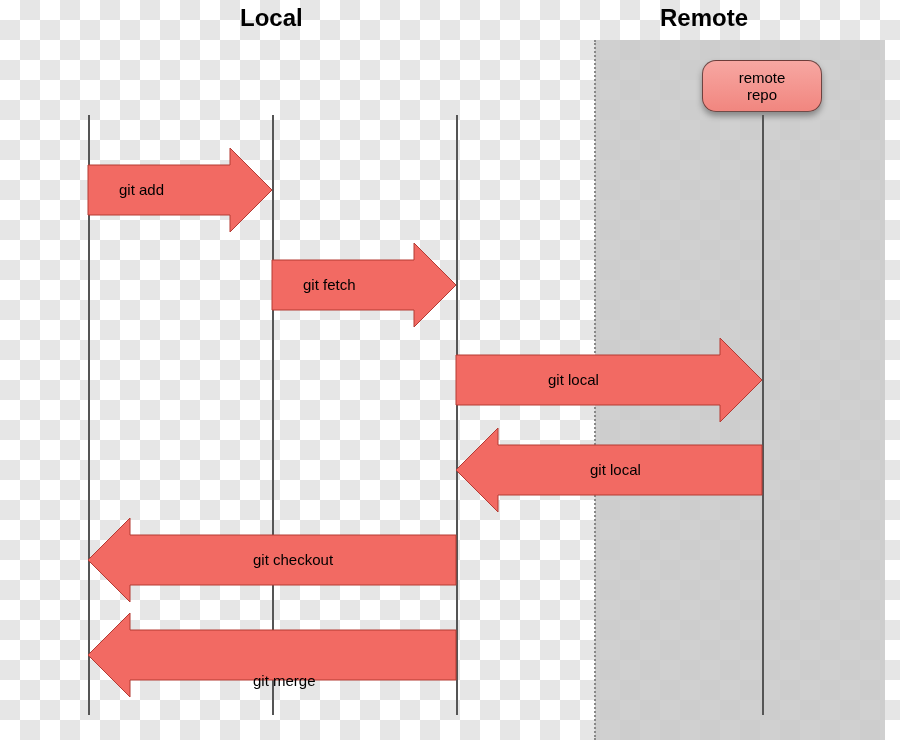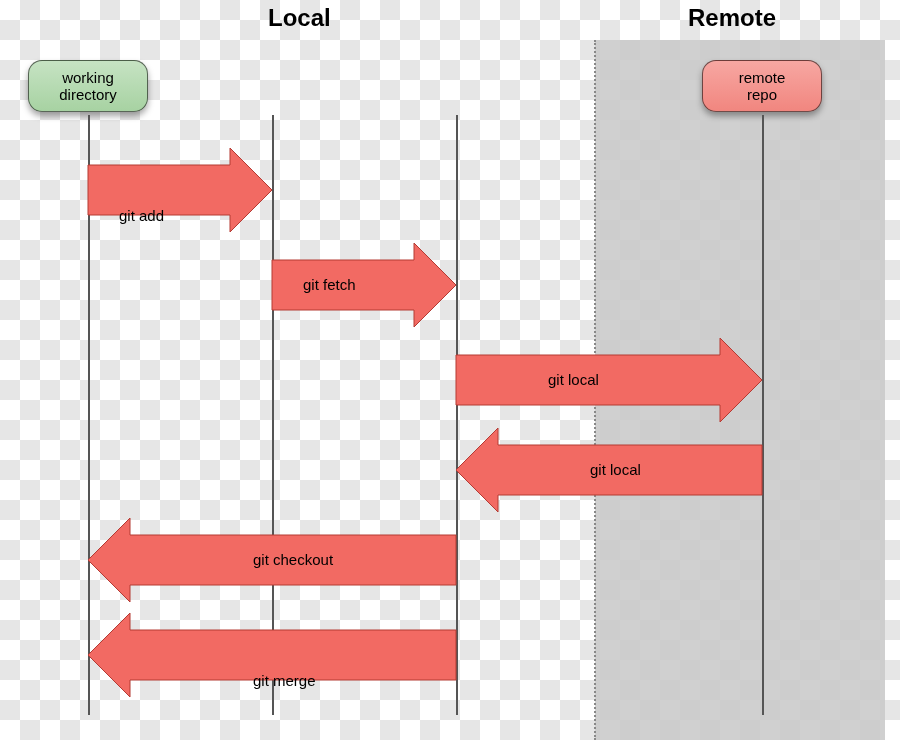--- a/index.html
+++ b/index.html
@@ -45,21 +45,20 @@
     top: 40px;
     height: 700px;
     border-left: 2px dotted #888;
   }
 
   .section-title {
     position: absolute;
     top: 4px;
     font-size: 24px;
     font-weight: 700;
-    padding-left: 28px;
   }
 
   
   .node {
     position: absolute;
     top: 60px;
     width: 120px;
     height: 52px;
     border-radius: 14px;
     box-sizing: border-box;
@@ -108,36 +107,35 @@
 <body>
 
 <div class="stage">
 
   <div class="remote-panel"></div>
   <div class="divider"></div>
 
   <div class="section-title" style="left:240px;">Local</div>
   <div class="section-title" style="left:660px;">Remote</div>
 
-  <div class="node node-green" style="left:28px;">working<br>directory</div>
   <div class="node node-red" style="left:702px;">remote<br>repo</div>
 
   <div class="lifeline" style="left:88px;"></div>
   <div class="lifeline" style="left:272px;"></div>
   <div class="lifeline" style="left:456px;"></div>
   <div class="lifeline" style="left:762px;"></div>
 
   <svg class="arrows">
       <polygon points="88,165 230,165 230,148 272,190 230,232 230,215 88,215" fill="#f26a63" stroke="#b43a33" stroke-width="1"></polygon>
       <polygon points="272,260 414,260 414,243 456,285 414,327 414,310 272,310" fill="#f26a63" stroke="#b43a33" stroke-width="1"></polygon>
       <polygon points="456,355 720,355 720,338 762,380 720,422 720,405 456,405" fill="#f26a63" stroke="#b43a33" stroke-width="1"></polygon>
       <polygon points="762,445 498,445 498,428 456,470 498,512 498,495 762,495" fill="#f26a63" stroke="#b43a33" stroke-width="1"></polygon>
       <polygon points="456,535 130,535 130,518 88,560 130,602 130,585 456,585" fill="#f26a63" stroke="#b43a33" stroke-width="1"></polygon>
       <polygon points="456,630 130,630 130,613 88,655 130,697 130,680 456,680" fill="#f26a63" stroke="#b43a33" stroke-width="1"></polygon>
     </svg>
 
-<div class="arrow-label" style="left: 119px; top: 181px; margin-top: 26px;">git add</div>
+<div class="arrow-label" style="left: 119px; top: 181px;">git add</div>
     <div class="arrow-label" style="left: 303px; top: 276px;">git fetch</div>
     <div class="arrow-label" style="left: 548px; top: 371px;">git local</div>
     <div class="arrow-label" style="left: 590px; top: 461px;">git local</div>
     <div class="arrow-label" style="left: 253px; top: 551px;">git checkout</div>
     <div class="arrow-label" style="left: 253px; top: 672px;">git merge</div>
   </div>
 
 </body></html>

